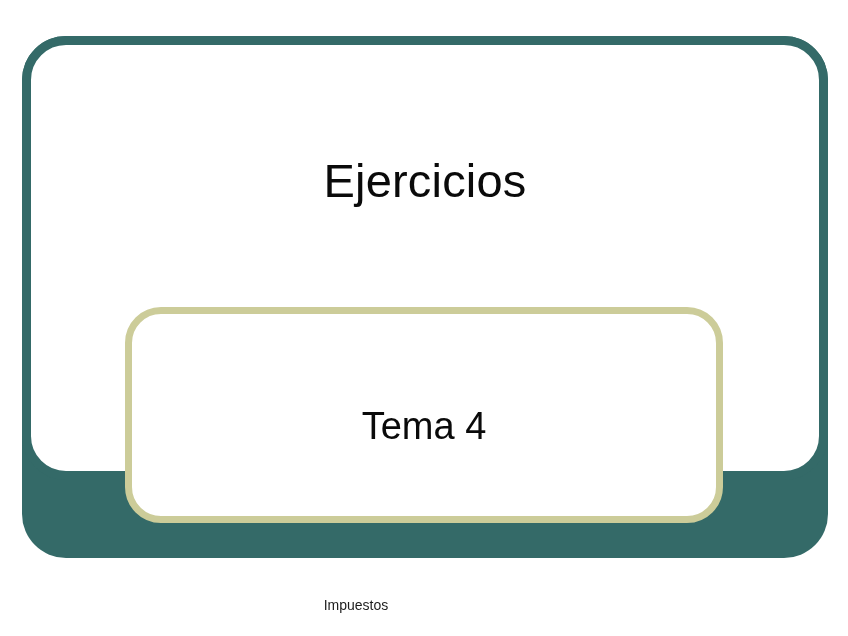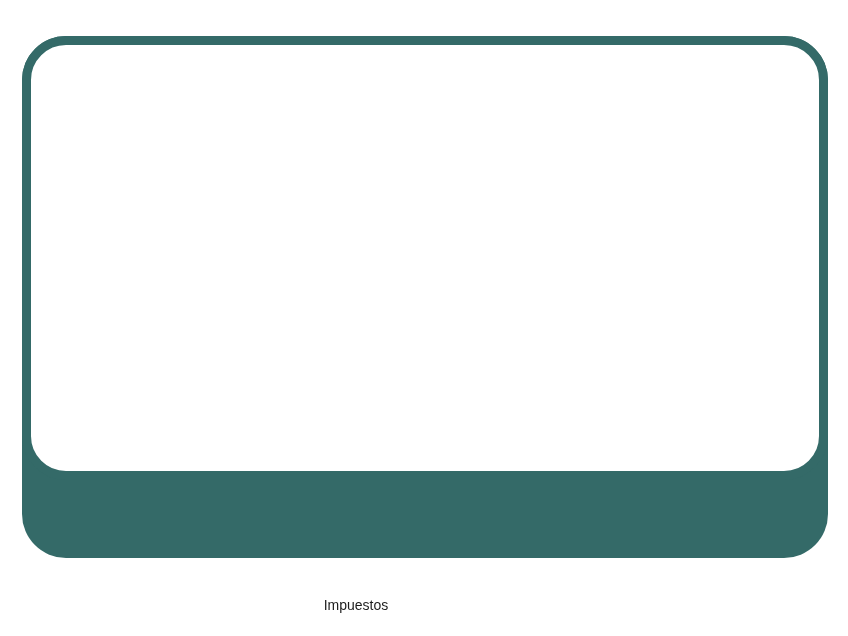--- a/index.html
+++ b/index.html
@@ -108,17 +108,21 @@
 </style>
 </head>
 <body>
 
 <div id="slide-root">
 
   <div class="teal-backdrop"></div>
 
   <div class="white-card"></div>
 
+  <div class="slide-title">Ejercicios</div>
 
+  <div class="khaki-card">
+    <div class="khaki-card-label">Tema 4</div>
+  </div>
 
   <div class="slide-footer">Impuestos</div>
 
 </div>
 
 </body></html>

